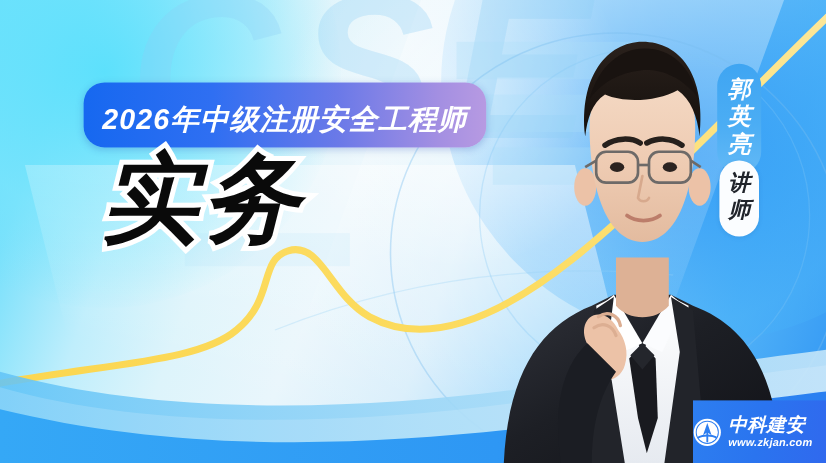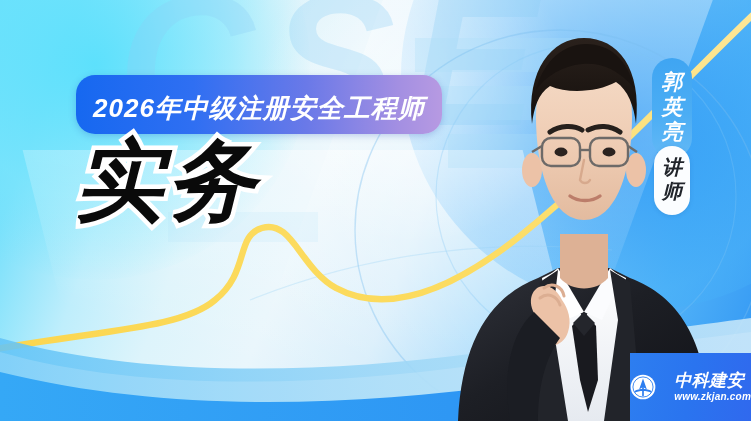--- a/index.html
+++ b/index.html
@@ -58,21 +58,21 @@
     border-radius:19px;
     background:linear-gradient(90deg,#1668f0 0%,#2f6ff2 32%,#6a79e8 63%,#a38fe2 88%,#b79ae2 100%);
     color:#ffffff;
     font-size:26px;font-weight:700;letter-spacing:1px;
     white-space:nowrap;
     box-shadow:0 2px 7px rgba(40,80,180,.26);
   }
 
   
   #title-main{
-    position:absolute;left:75px;top:138px;
+    position:absolute;left:92px;top:138px;
     font-size:88px;font-weight:900;line-height:.98;
     color:#0a0a0a;letter-spacing:4px;white-space:nowrap;
     -webkit-text-stroke:9px #ffffff;paint-order:stroke fill;
   }
   #title-sub{
     position:absolute;left:76px;top:243px;
     font-size:80px;font-weight:900;line-height:1;
     letter-spacing:3px;white-space:nowrap;
     color:#0a0a0a;
     -webkit-text-stroke:9px #ffffff;paint-order:stroke fill;
@@ -103,23 +103,23 @@
     box-shadow:0 1px 4px rgba(30,90,160,.18);
   }
   .vchar{display:block;}
 
   
   #person{position:absolute;left:440px;top:20px;width:280px;height:401px;overflow:hidden;}
 
   
   #logo{
     position:absolute;right:0;bottom:0;
-    width:121px;height:68px;
+    width:121px;height:57px;
     background:linear-gradient(100deg,#2d7ef0 0%,#2a74ef 50%,#3069ee 100%);
-    display:flex;align-items:center;justify-content:space-between;
+    display:flex;align-items:center;justify-content:flex-start;
     gap:6px;
   }
   #logo-mark{width:26px;height:26px;flex:0 0 auto;}
   #logo-texts{display:flex;flex-direction:column;line-height:1;}
   #logo-name{color:#ffffff;font-size:17px;font-weight:700;letter-spacing:.5px;}
   #logo-url{color:#ffffff;font-size:10px;font-weight:700;letter-spacing:.2px;margin-top:3px;}
 </style>
 </head>
 <body>
 

